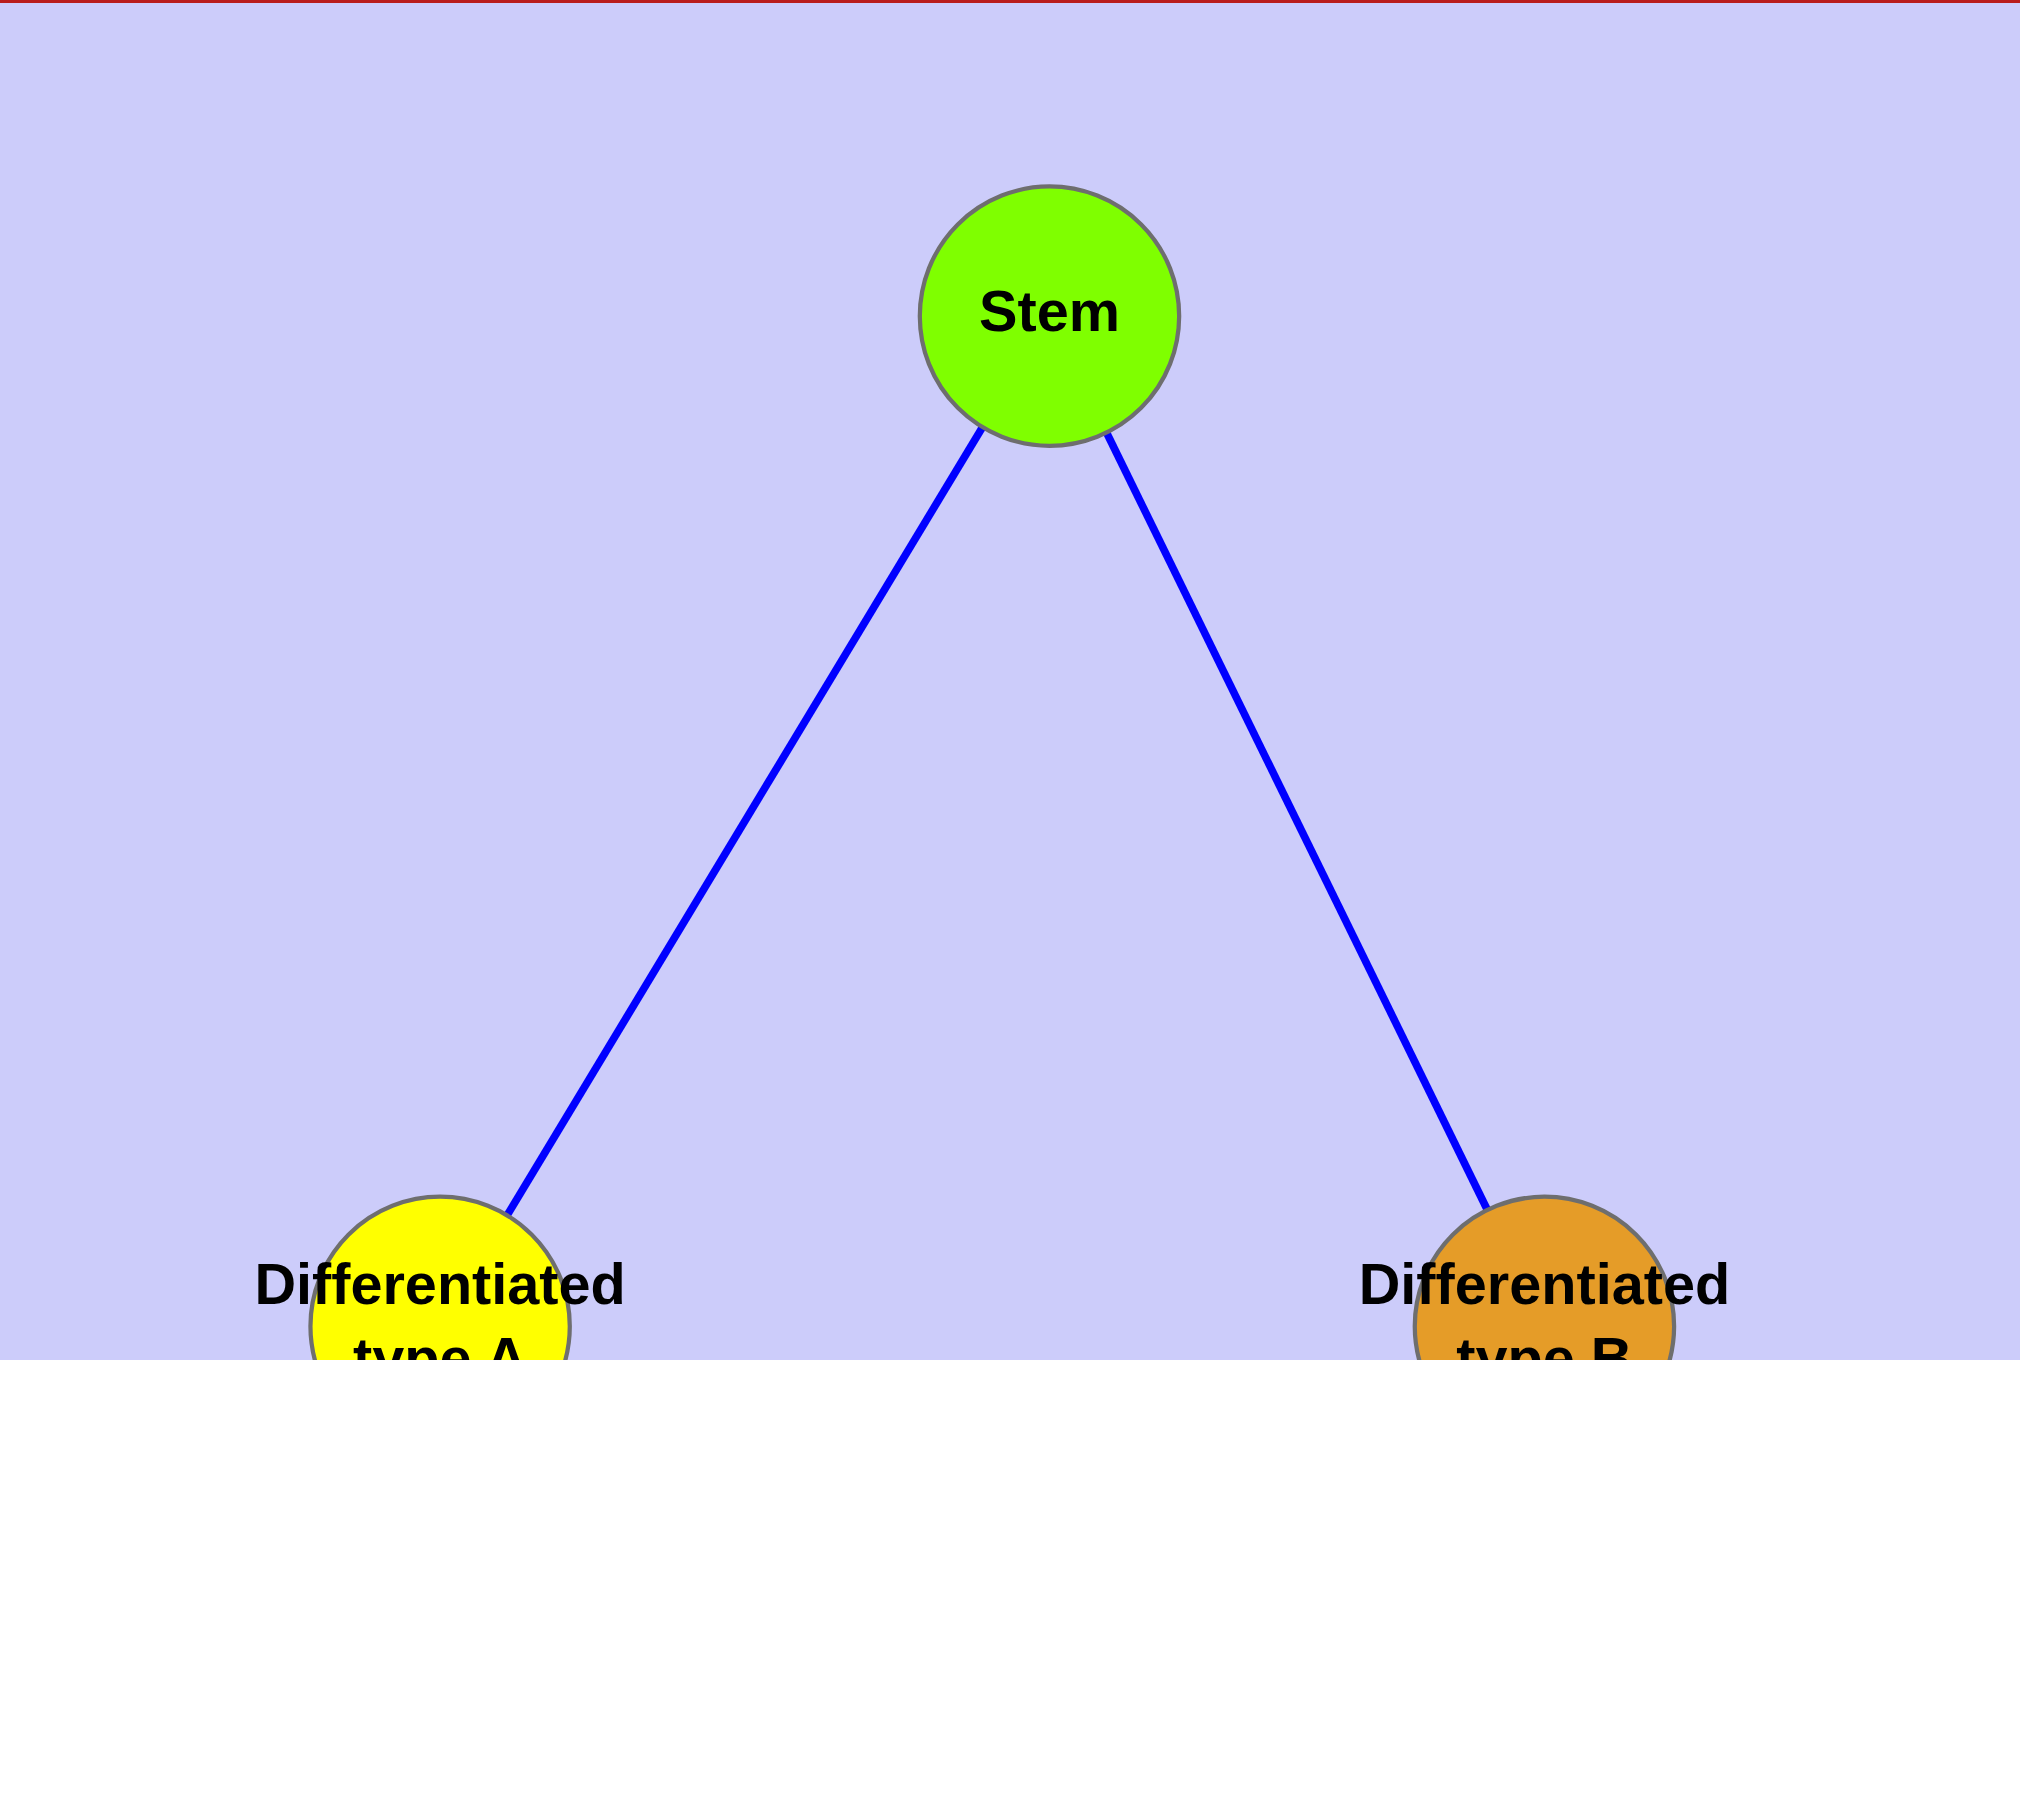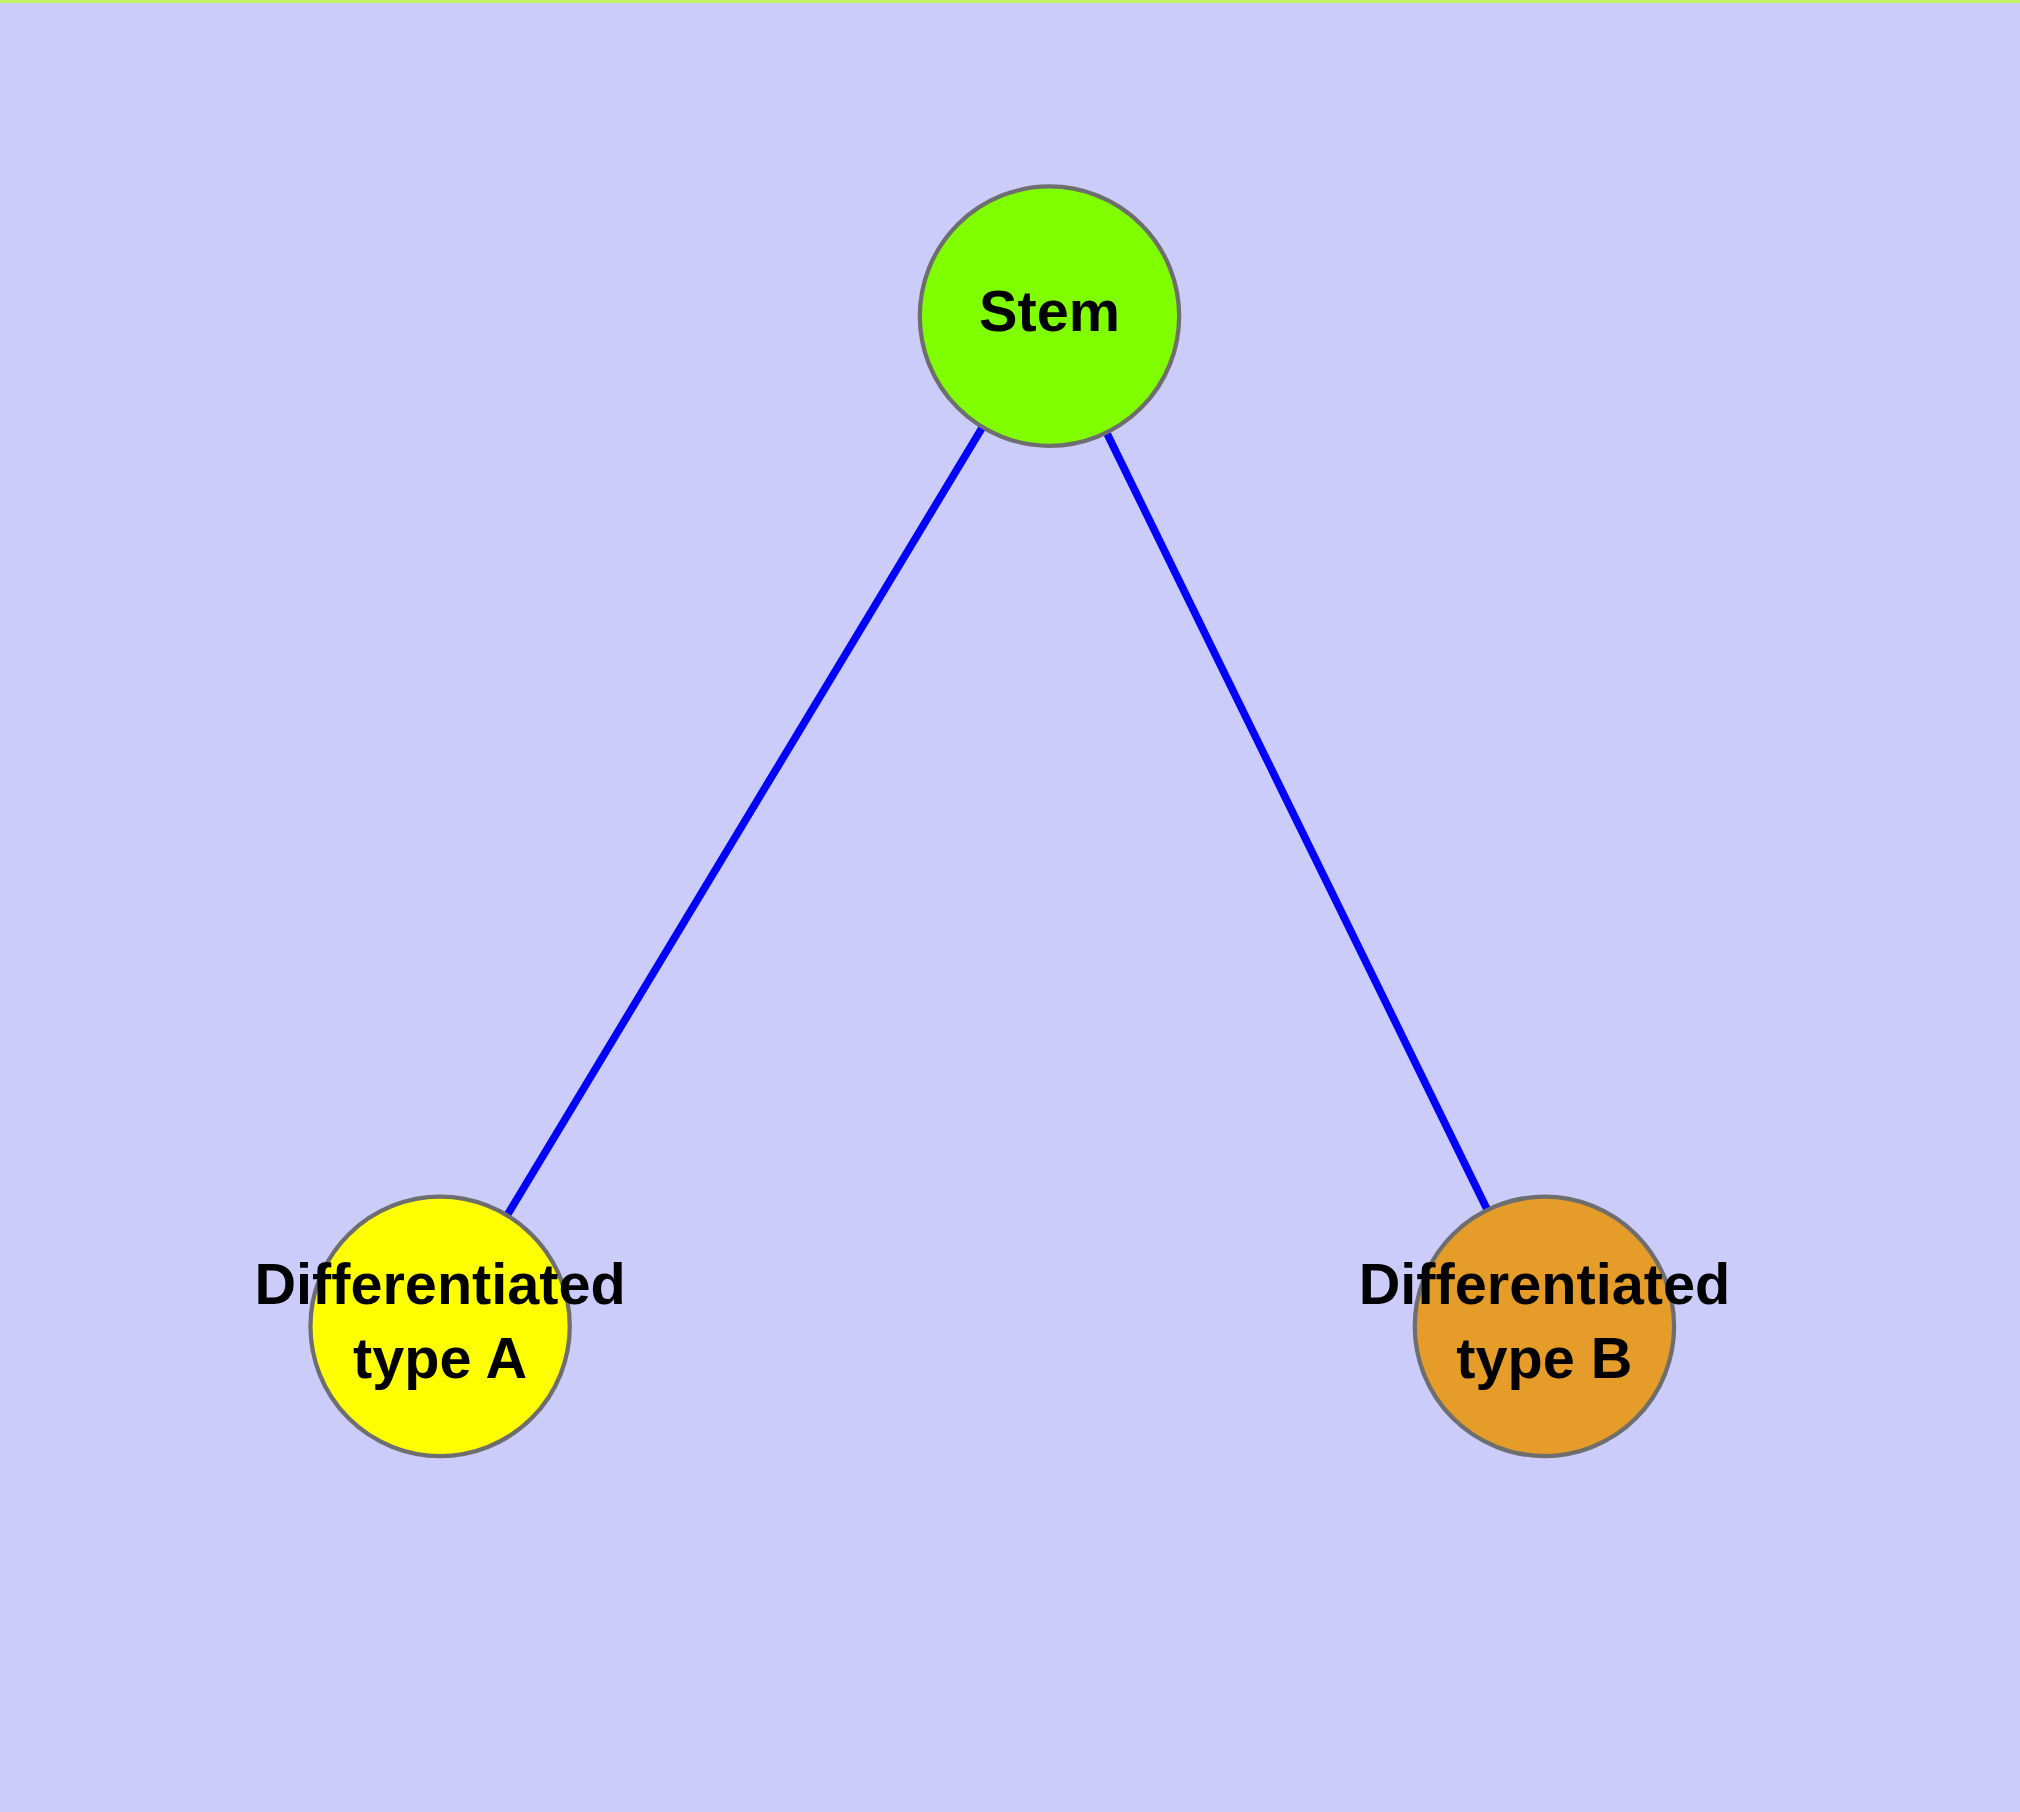--- a/index.html
+++ b/index.html
@@ -37,21 +37,21 @@
     font-family: "Liberation Sans", "DejaVu Sans", sans-serif;
     font-weight: bold;
     fill: #000000;
     text-anchor: middle;
     dominant-baseline: middle;
   }
 </style>
 </head>
 <body>
 
-<div id="canvas" style="width: 2021px; height: 1812px; background: #bef264;">
+<div id="canvas" style="width: 2021px; height: 1360px; background: #b91c1c;">
   <div id="plot-area" style="background: rgb(204, 204, 250); width: 2021px; height: 1809px;"></div>
   <svg id="graph-svg" viewBox="0 0 2384 2138" xmlns="http://www.w3.org/2000/svg">
     <g id="edges-layer">
         <line x1="1161.041271886627" y1="500.5866535620868" x2="595.9587281133728" y2="1437.413346437913" stroke="#0000ff" stroke-width="9" stroke-linecap="butt"></line>
         <line x1="1303.5550303568334" y1="506.8041030570985" x2="1756.4449696431666" y2="1431.1958969429015" stroke="#0000ff" stroke-width="9" stroke-linecap="butt"></line>
       </g>
     <g id="nodes-layer">
         <g class="node-group">
           <circle cx="1238" cy="373" r="153" fill="#7fff00" stroke="#6e6e6e" stroke-width="5" class="node-circle"></circle>
           <text class="node-label" x="1238" y="373" font-size="68" fill="#000000"><tspan x="1238" dy="0">Stem</tspan></text>

